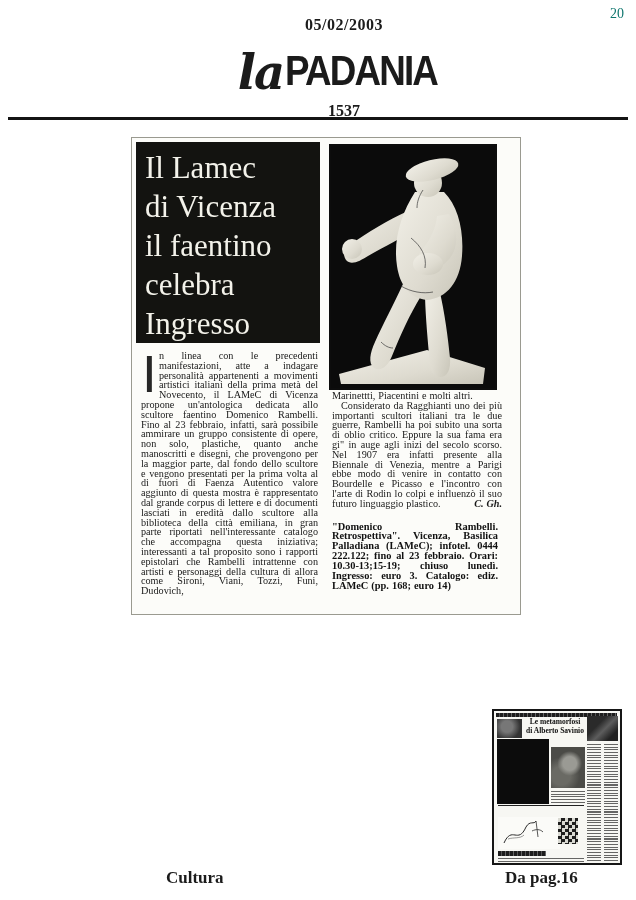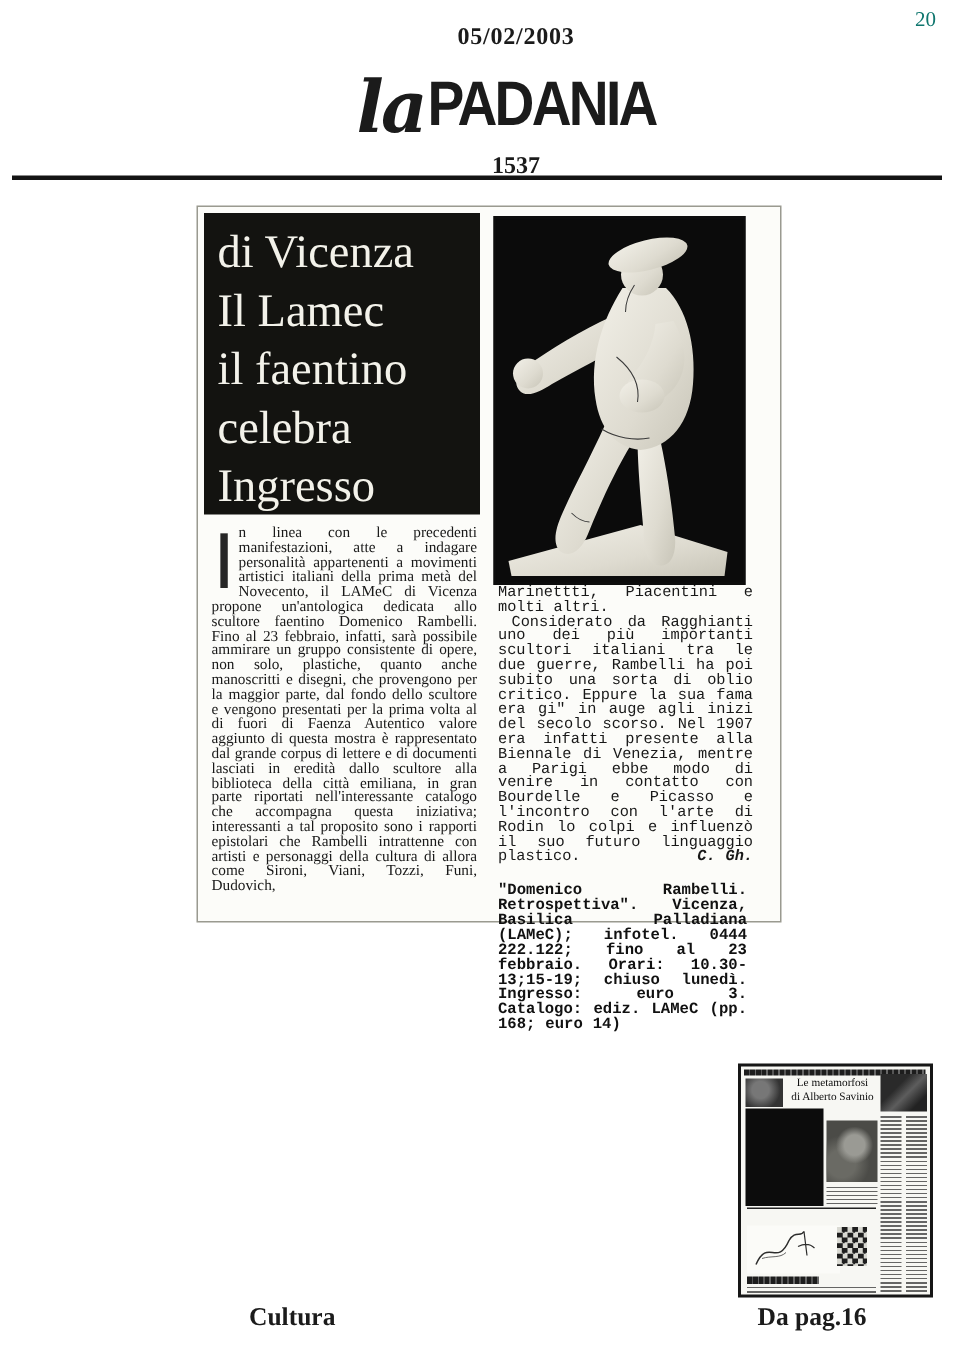--- a/index.html
+++ b/index.html
@@ -53,21 +53,21 @@
     border:2px solid #0d0d0d; background:#0b0b0b;
   }
   #photo-frame svg { display:block; width:100%; height:100%; }
 
   .col {
     text-align:justify;
     font-size:10.2px; line-height:9.8px;
     color:#181818; word-spacing:.4px;
   }
   #col-left  { left:9px;  top:213px; width:177px; height:263px; }
-  #col-right { left:200px; top:253px; width:170px;font-family:Liberation Mono, monospace; }
+  #col-right { left:200px; top:253px; width:170px; }
   .dropcap {
     float:left;
     font-family:"DejaVu Sans", sans-serif;
     font-size:50px; line-height:.92;
     width:13px; margin:1px 4px 0 1px;
     color:#262626;
   }
   #p-right-2 { text-indent:9px; margin-top:0; }
   .byline { float:right; font-weight:bold; font-style:italic; }
   #info-box {
@@ -92,21 +92,21 @@
       rgba(45,45,45,.72) 0 1px, transparent 1px 2.7px);
   }
   .greek-dark {
     background:repeating-linear-gradient(to right,
       #1d1d1d 0 3px, #555 3px 4px, #1d1d1d 4px 7px, #666 7px 8px);
   }
   #thumb-masthead { left:2px; top:2px; width:121px; height:4px; }
   #thumb-engraving { left:3px; top:8px; width:25px; height:19px;
     background:radial-gradient(circle at 40% 40%, #777 0 30%, #333 70%); }
   #thumb-headline { left:30px; top:7px; width:62px; text-align:center;
-    font-weight:normal; font-size:7.5px; line-height:8.5px; color:#0e0e0e; }
+    font-weight:bold; font-size:7.5px; line-height:8.5px; color:#0e0e0e; }
   #thumb-photo-tr { left:93px; top:5px; width:31px; height:25px;
     background:linear-gradient(135deg,#2a2a2a 0 35%,#5d5d5d 55%,#222 80%); }
   #thumb-black-photo { left:3px; top:28px; width:52px; height:65px; background:#0c0c0c; }
   #thumb-grainy { left:57px; top:36px; width:34px; height:41px;
     background:
       radial-gradient(circle at 55% 40%, #9a9a94 0 22%, transparent 40%),
       radial-gradient(circle at 30% 70%, #6a6a64 0 25%, transparent 50%),
       #4b4b47; }
   .thumb-col { position:absolute; }
   #thumb-col-a { left:93px; top:33px; width:14px; height:118px; }
@@ -133,22 +133,22 @@
   <div id="masthead">
     <span id="masthead-la">la</span><span id="masthead-title">PADANIA</span>
   </div>
   <div id="issue-number">1537</div>
 </div>
 <div class="abs" id="header-rule"></div>
 
 <div class="abs" id="clipping">
 
   <div class="abs" id="headline-box">
+    <span class="hl">Il Lamec</span>
     <span class="hl">di Vicenza</span>
-    <span class="hl">Il Lamec</span>
     <span class="hl">il faentino</span>
     <span class="hl">celebra</span>
     <span class="hl">Ingresso</span>
   </div>
 
   <div class="abs" id="photo-frame">
     <svg viewBox="0 0 164 242" preserveAspectRatio="none">
       <defs>
         <linearGradient id="plaster" x1="0" y1="0" x2="1" y2="1">
           <stop offset="0" stop-color="#f2f0e8"></stop>

